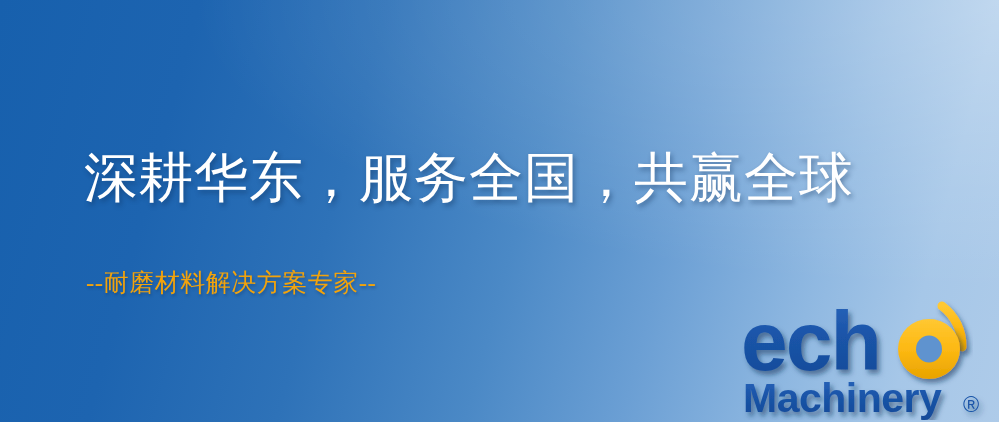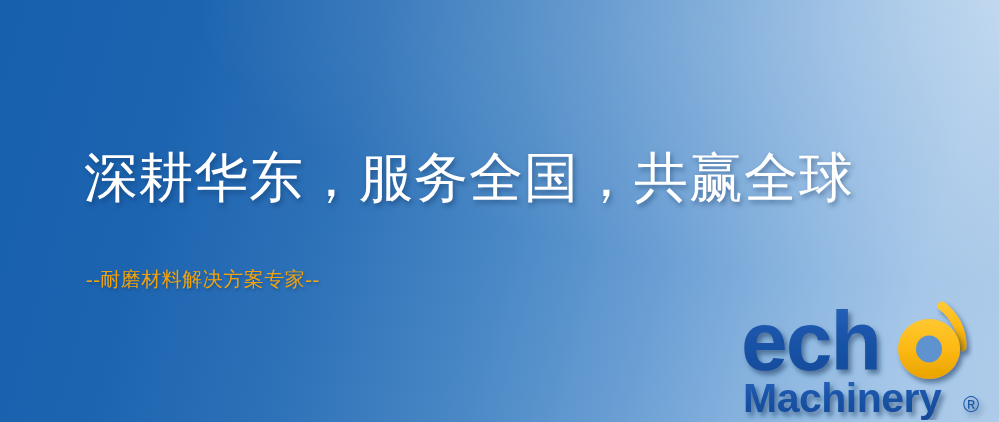--- a/index.html
+++ b/index.html
@@ -53,21 +53,21 @@
     text-shadow: 2px 3px 5px rgba(10, 40, 80, 0.42);
     z-index: 3;
   }
 
   .subtitle {
     position: absolute;
     left: 86px;
     top: 266px;
     color: #f2a30c;
     font-family: "Liberation Serif", "DejaVu Serif", serif;
-    font-size: 20px;
+    font-size: 25px;
     letter-spacing: 0.5px;
     white-space: nowrap;
     text-shadow: 1px 2px 3px rgba(10, 40, 80, 0.35);
     z-index: 3;
   }
 
   
   .logo {
     position: absolute;
     right: 8px;

